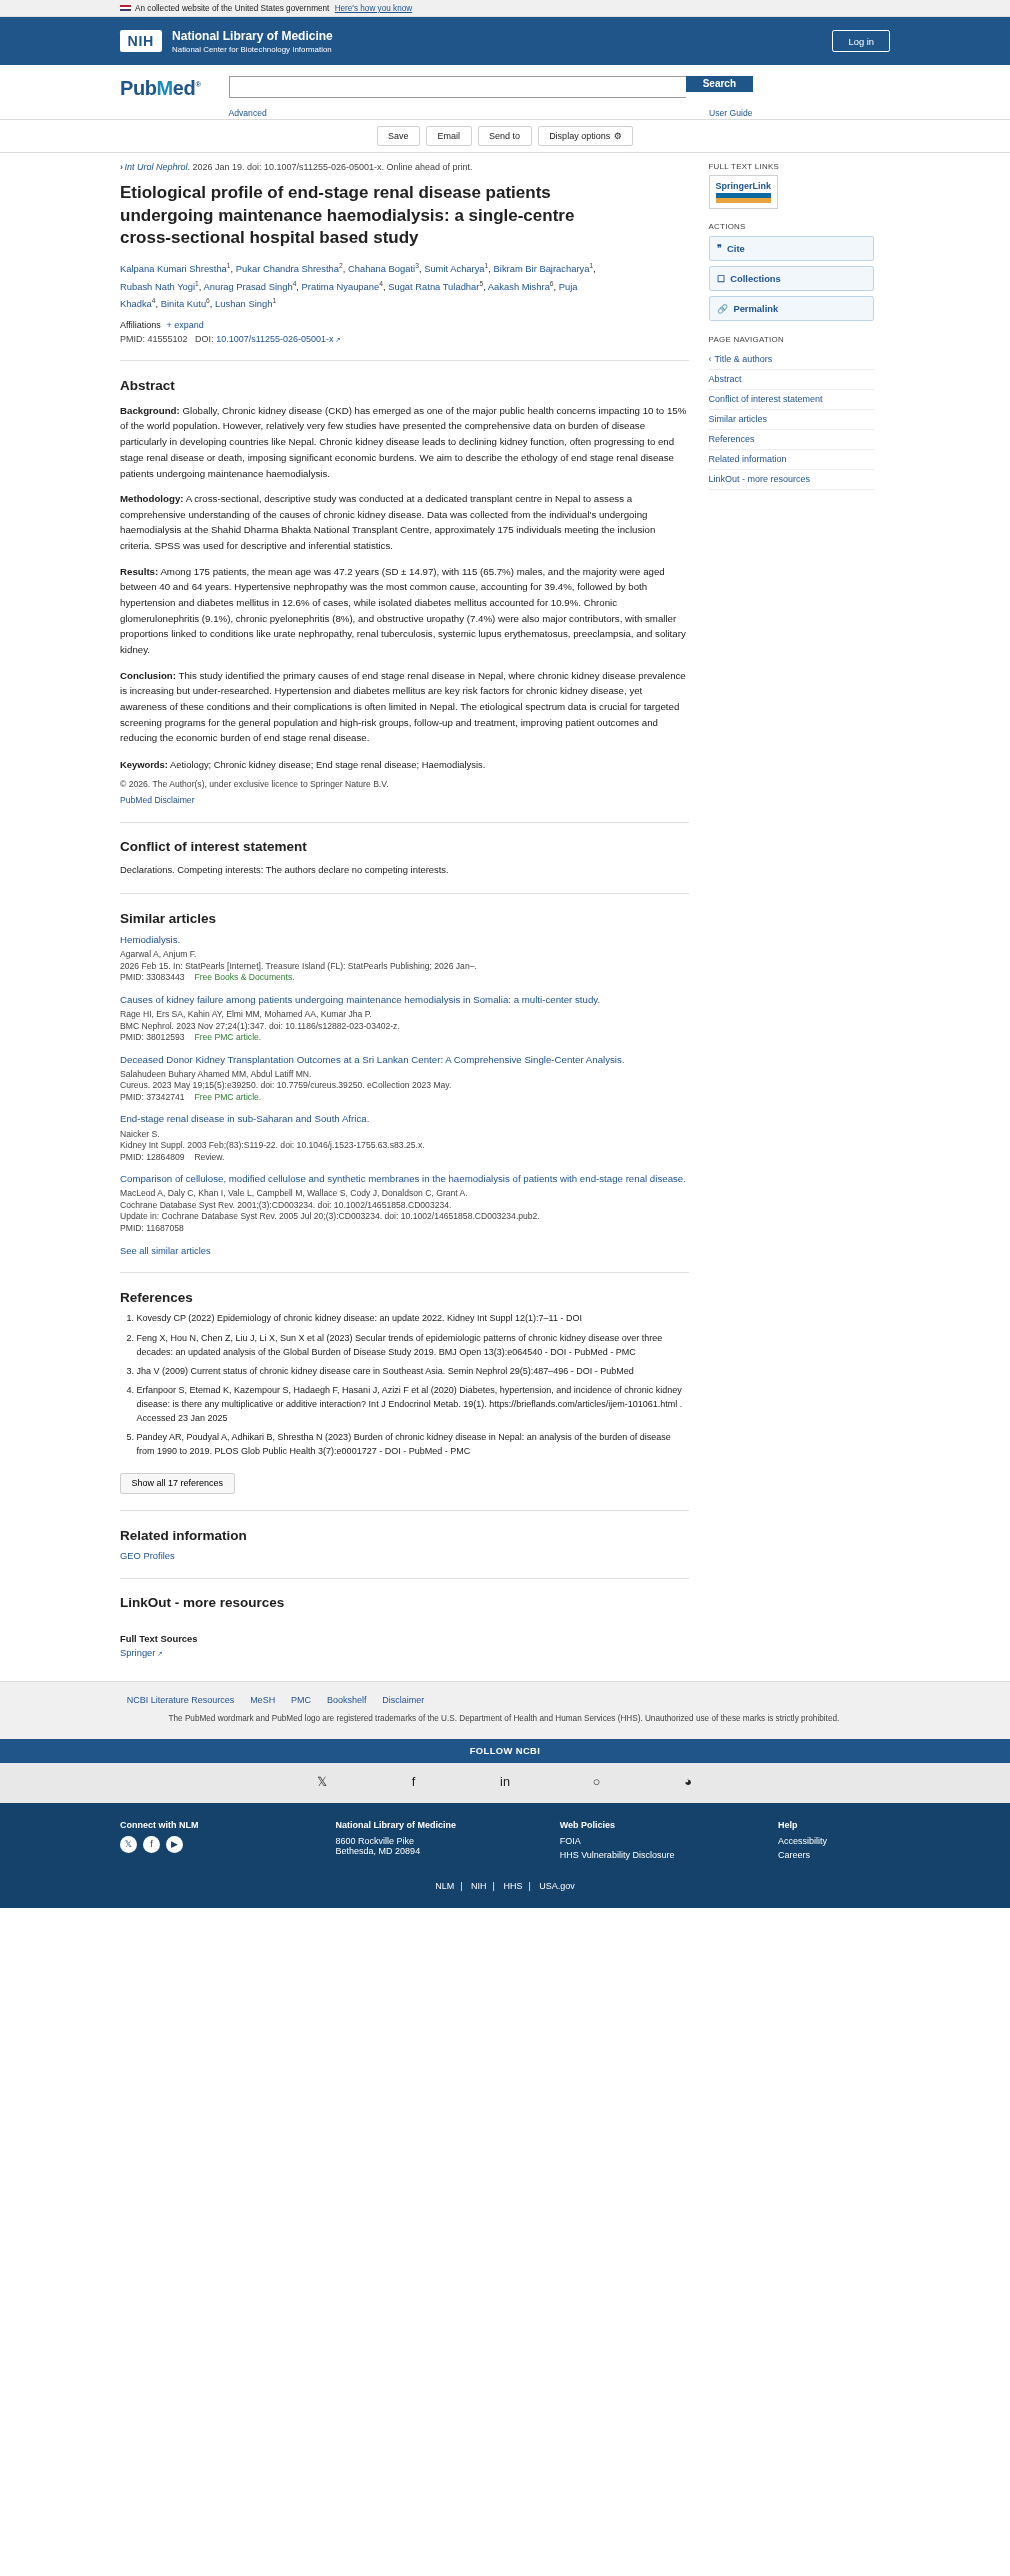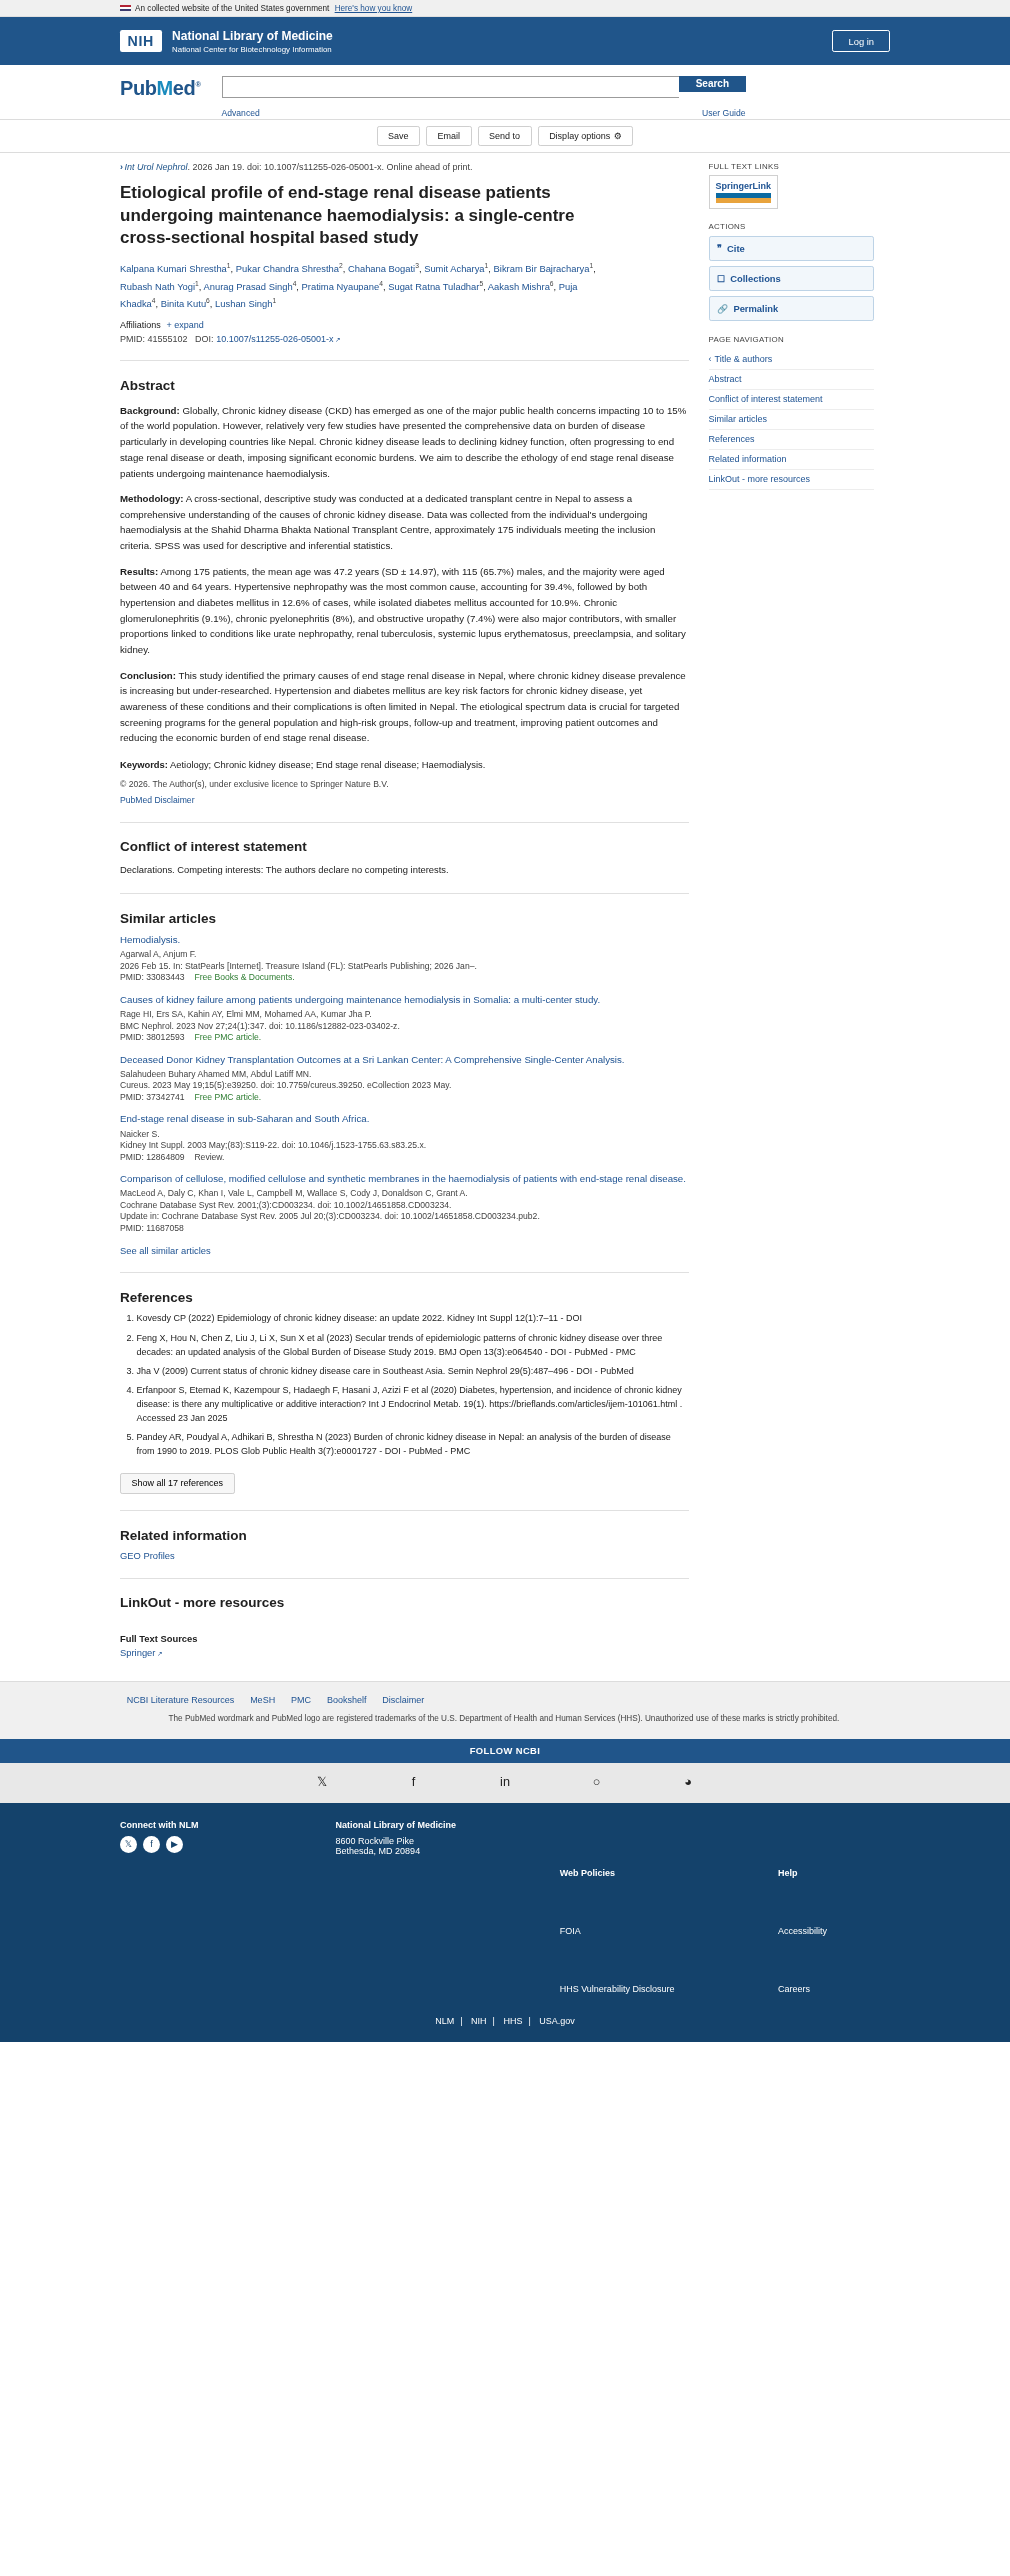--- a/index.html
+++ b/index.html
@@ -59,21 +59,21 @@
     cursor: pointer;
   }
 
   
   .pm-searchbar {
     background: #fff;
     border-bottom: 0.7px solid #dcdcdc;
     padding: 10.5px 120px 7.5px;
     display: flex;
     align-items: flex-start;
-    gap: 21px;
+    gap: 28px;
     height: 55px;
   }
   .pm-logo {
     font-size: 20px;
     color: #20558a;
     font-weight: bold;
     letter-spacing: -0.4px;
     position: relative;
     top: 1.5px;
   }
@@ -284,21 +284,21 @@
     line-height: 19.5px;
   }
   .nlm-footer {
     background: #14426b;
     color: #fff;
     padding: 16.5px 120px 10.5px;
     display: flex;
     justify-content: space-between;
     font-size: 9px;
   }
-  .nlm-footer a { color: #fff; display:block; margin-bottom: 3.7px; margin-top: 48px;}
+  .nlm-footer a { color: #fff; display:block; margin-bottom: 3.7px;}
   .nlm-col { min-width: 112px; }
   .nlm-col .ct { font-weight: bold; margin-bottom: 6px; }
   .nlm-social { display:flex; gap: 6px; margin-top: 3px;}
   .nlm-social span {
     width: 17px; height: 17px; border-radius: 50%;
     background: #fff; color: #14426b;
     font-size: 9px; line-height: 17px; text-align:center;
   }
   .nlm-bottom {
     background: #14426b;
@@ -450,21 +450,21 @@
       <div class="sim-src">Cureus. 2023 May 19;15(5):e39250. doi: 10.7759/cureus.39250. eCollection 2023 May.</div>
       <div class="sim-meta">
         <span>PMID: 37342741</span>
         <span class="free">Free PMC article.</span>
       </div>
     </div>
 
     <div class="sim-item">
       <a href="#" class="sim-title">End-stage renal disease in sub-Saharan and South Africa.</a>
       <div class="sim-auth">Naicker S.</div>
-      <div class="sim-src">Kidney Int Suppl. 2003 May;(83):S119-22. doi: 10.1046/j.1523-1755.63.s83.25.x.</div>
+      <div class="sim-src">Kidney Int Suppl. 2003 Feb;(83):S119-22. doi: 10.1046/j.1523-1755.63.s83.25.x.</div>
       <div class="sim-meta">
         <span>PMID: 12864809</span>
         <span class="rev">Review.</span>
       </div>
     </div>
 
     <div class="sim-item">
       <a href="#" class="sim-title">Comparison of cellulose, modified cellulose and synthetic membranes in the haemodialysis of patients with end-stage renal disease.</a>
       <div class="sim-auth">MacLeod A, Daly C, Khan I, Vale L, Campbell M, Wallace S, Cody J, Donaldson C, Grant A.</div>
       <div class="sim-src">Cochrane Database Syst Rev. 2001;(3):CD003234. doi: 10.1002/14651858.CD003234.</div>

